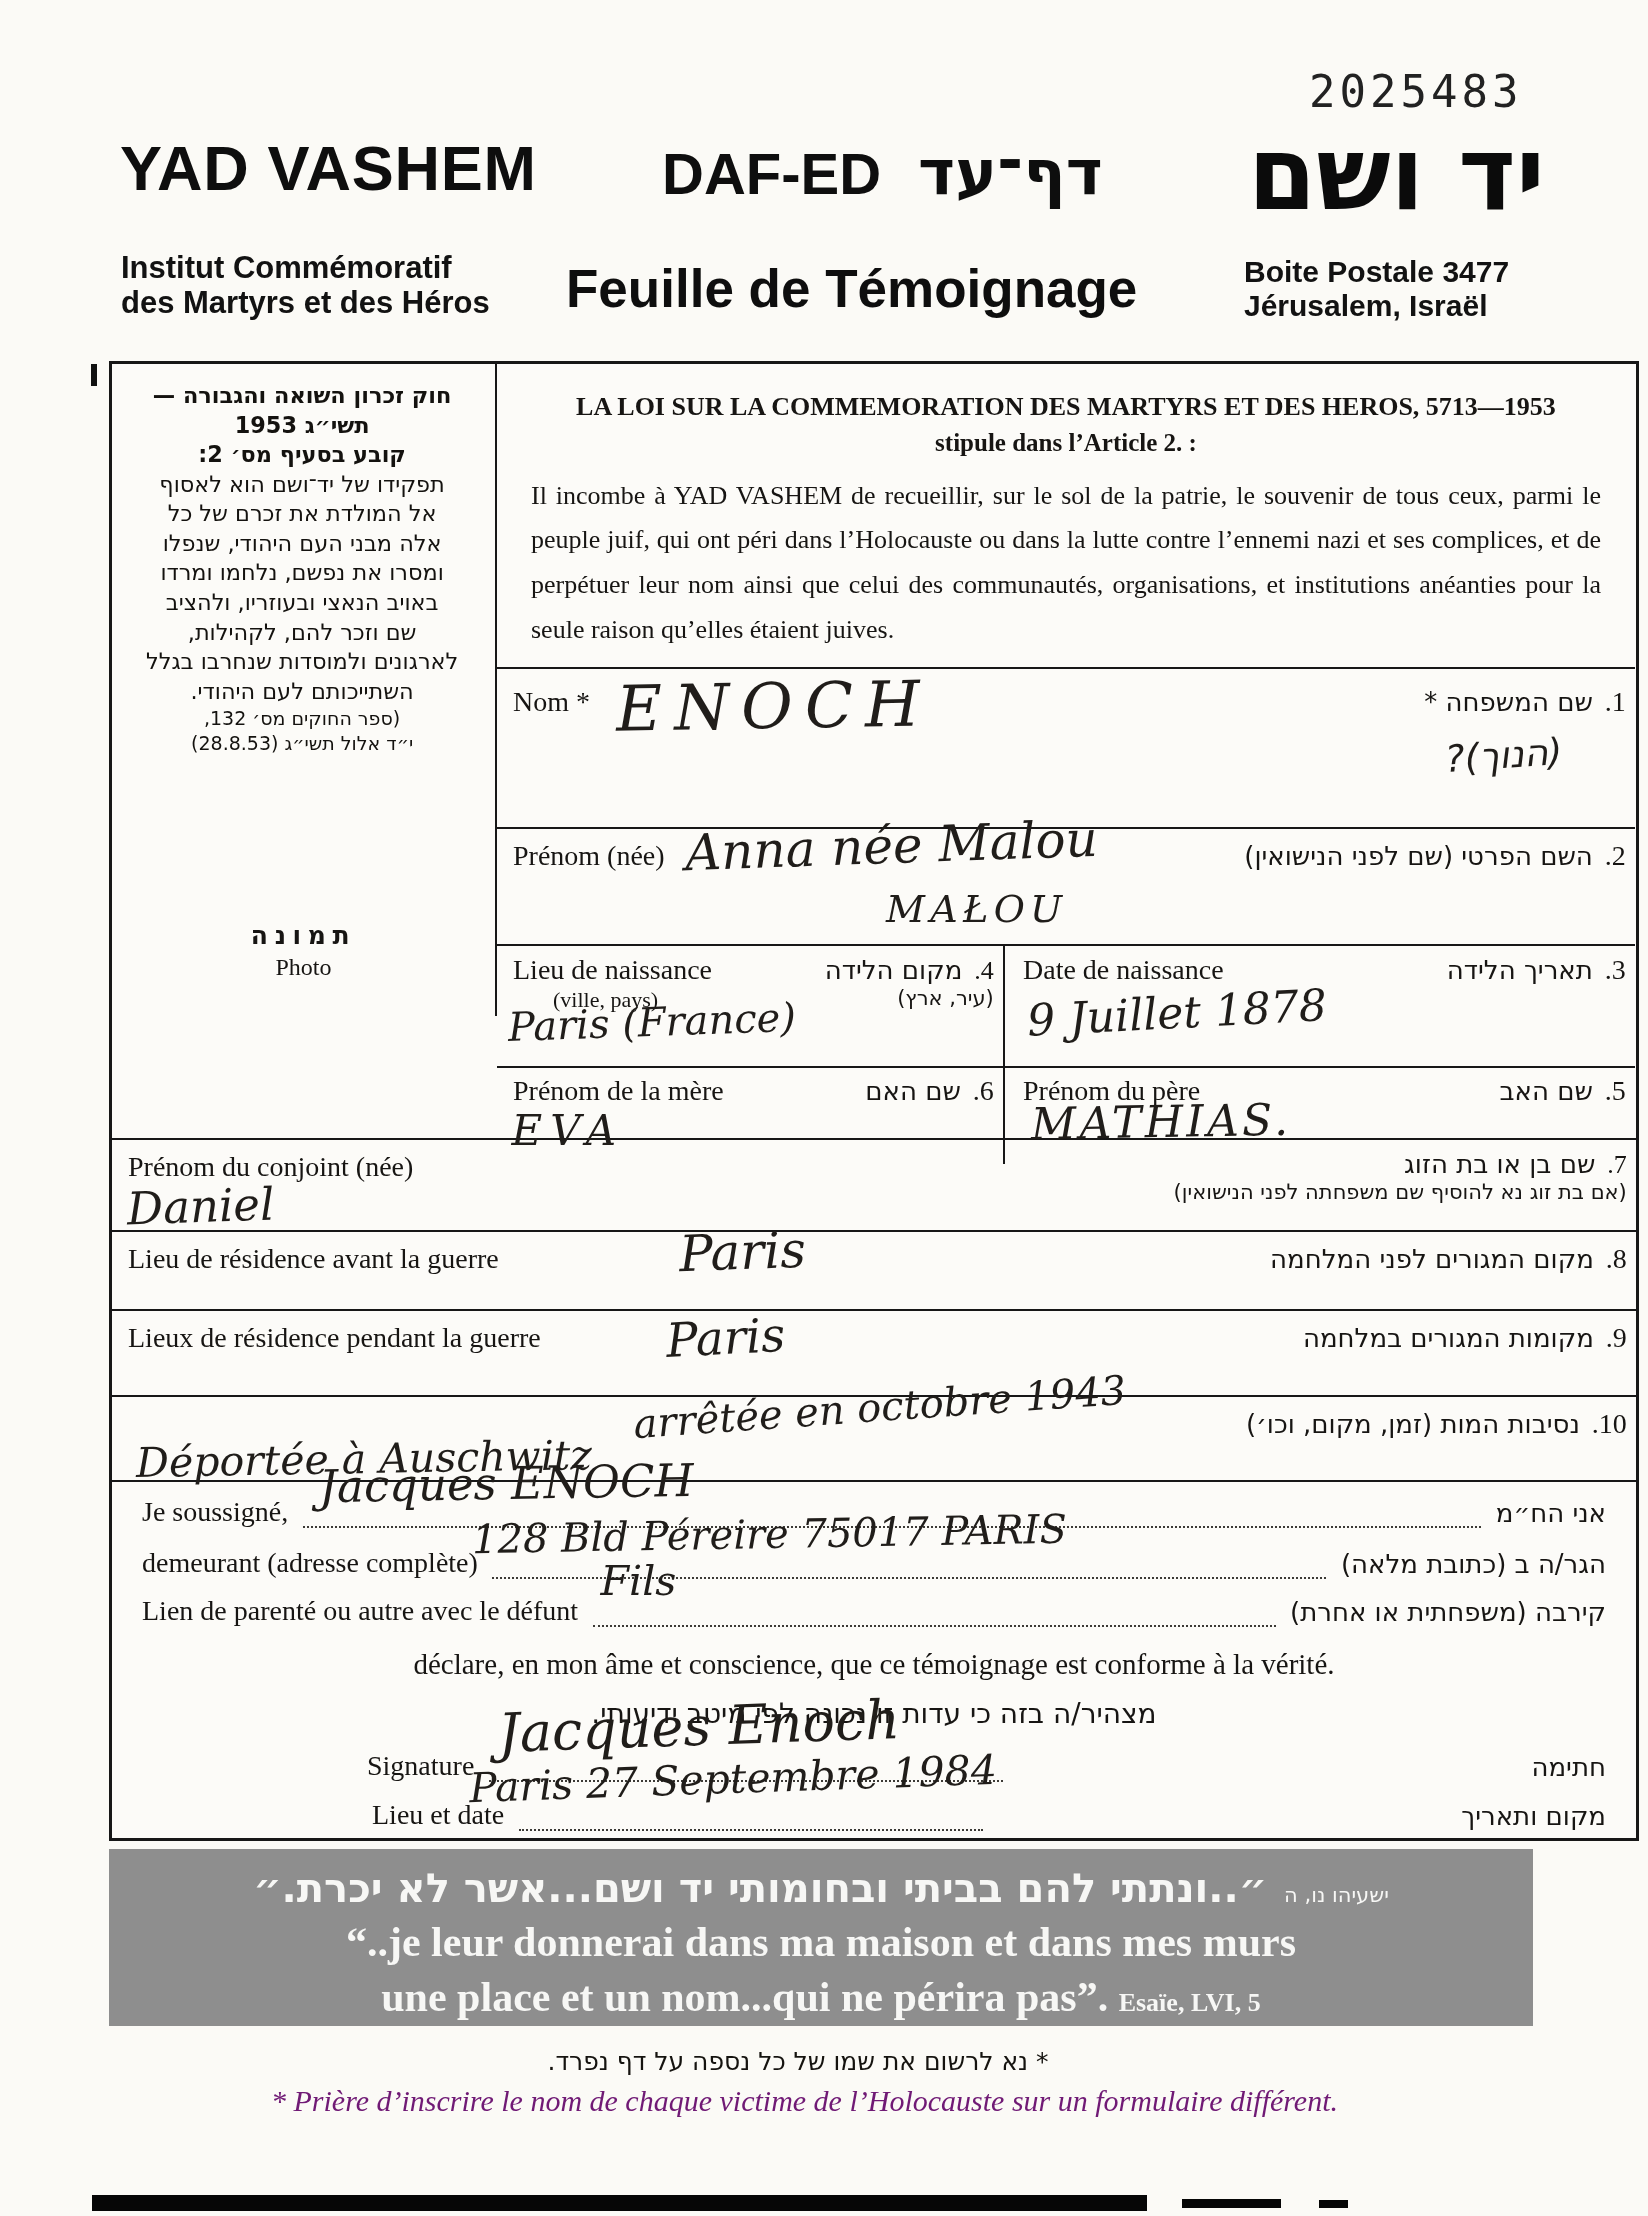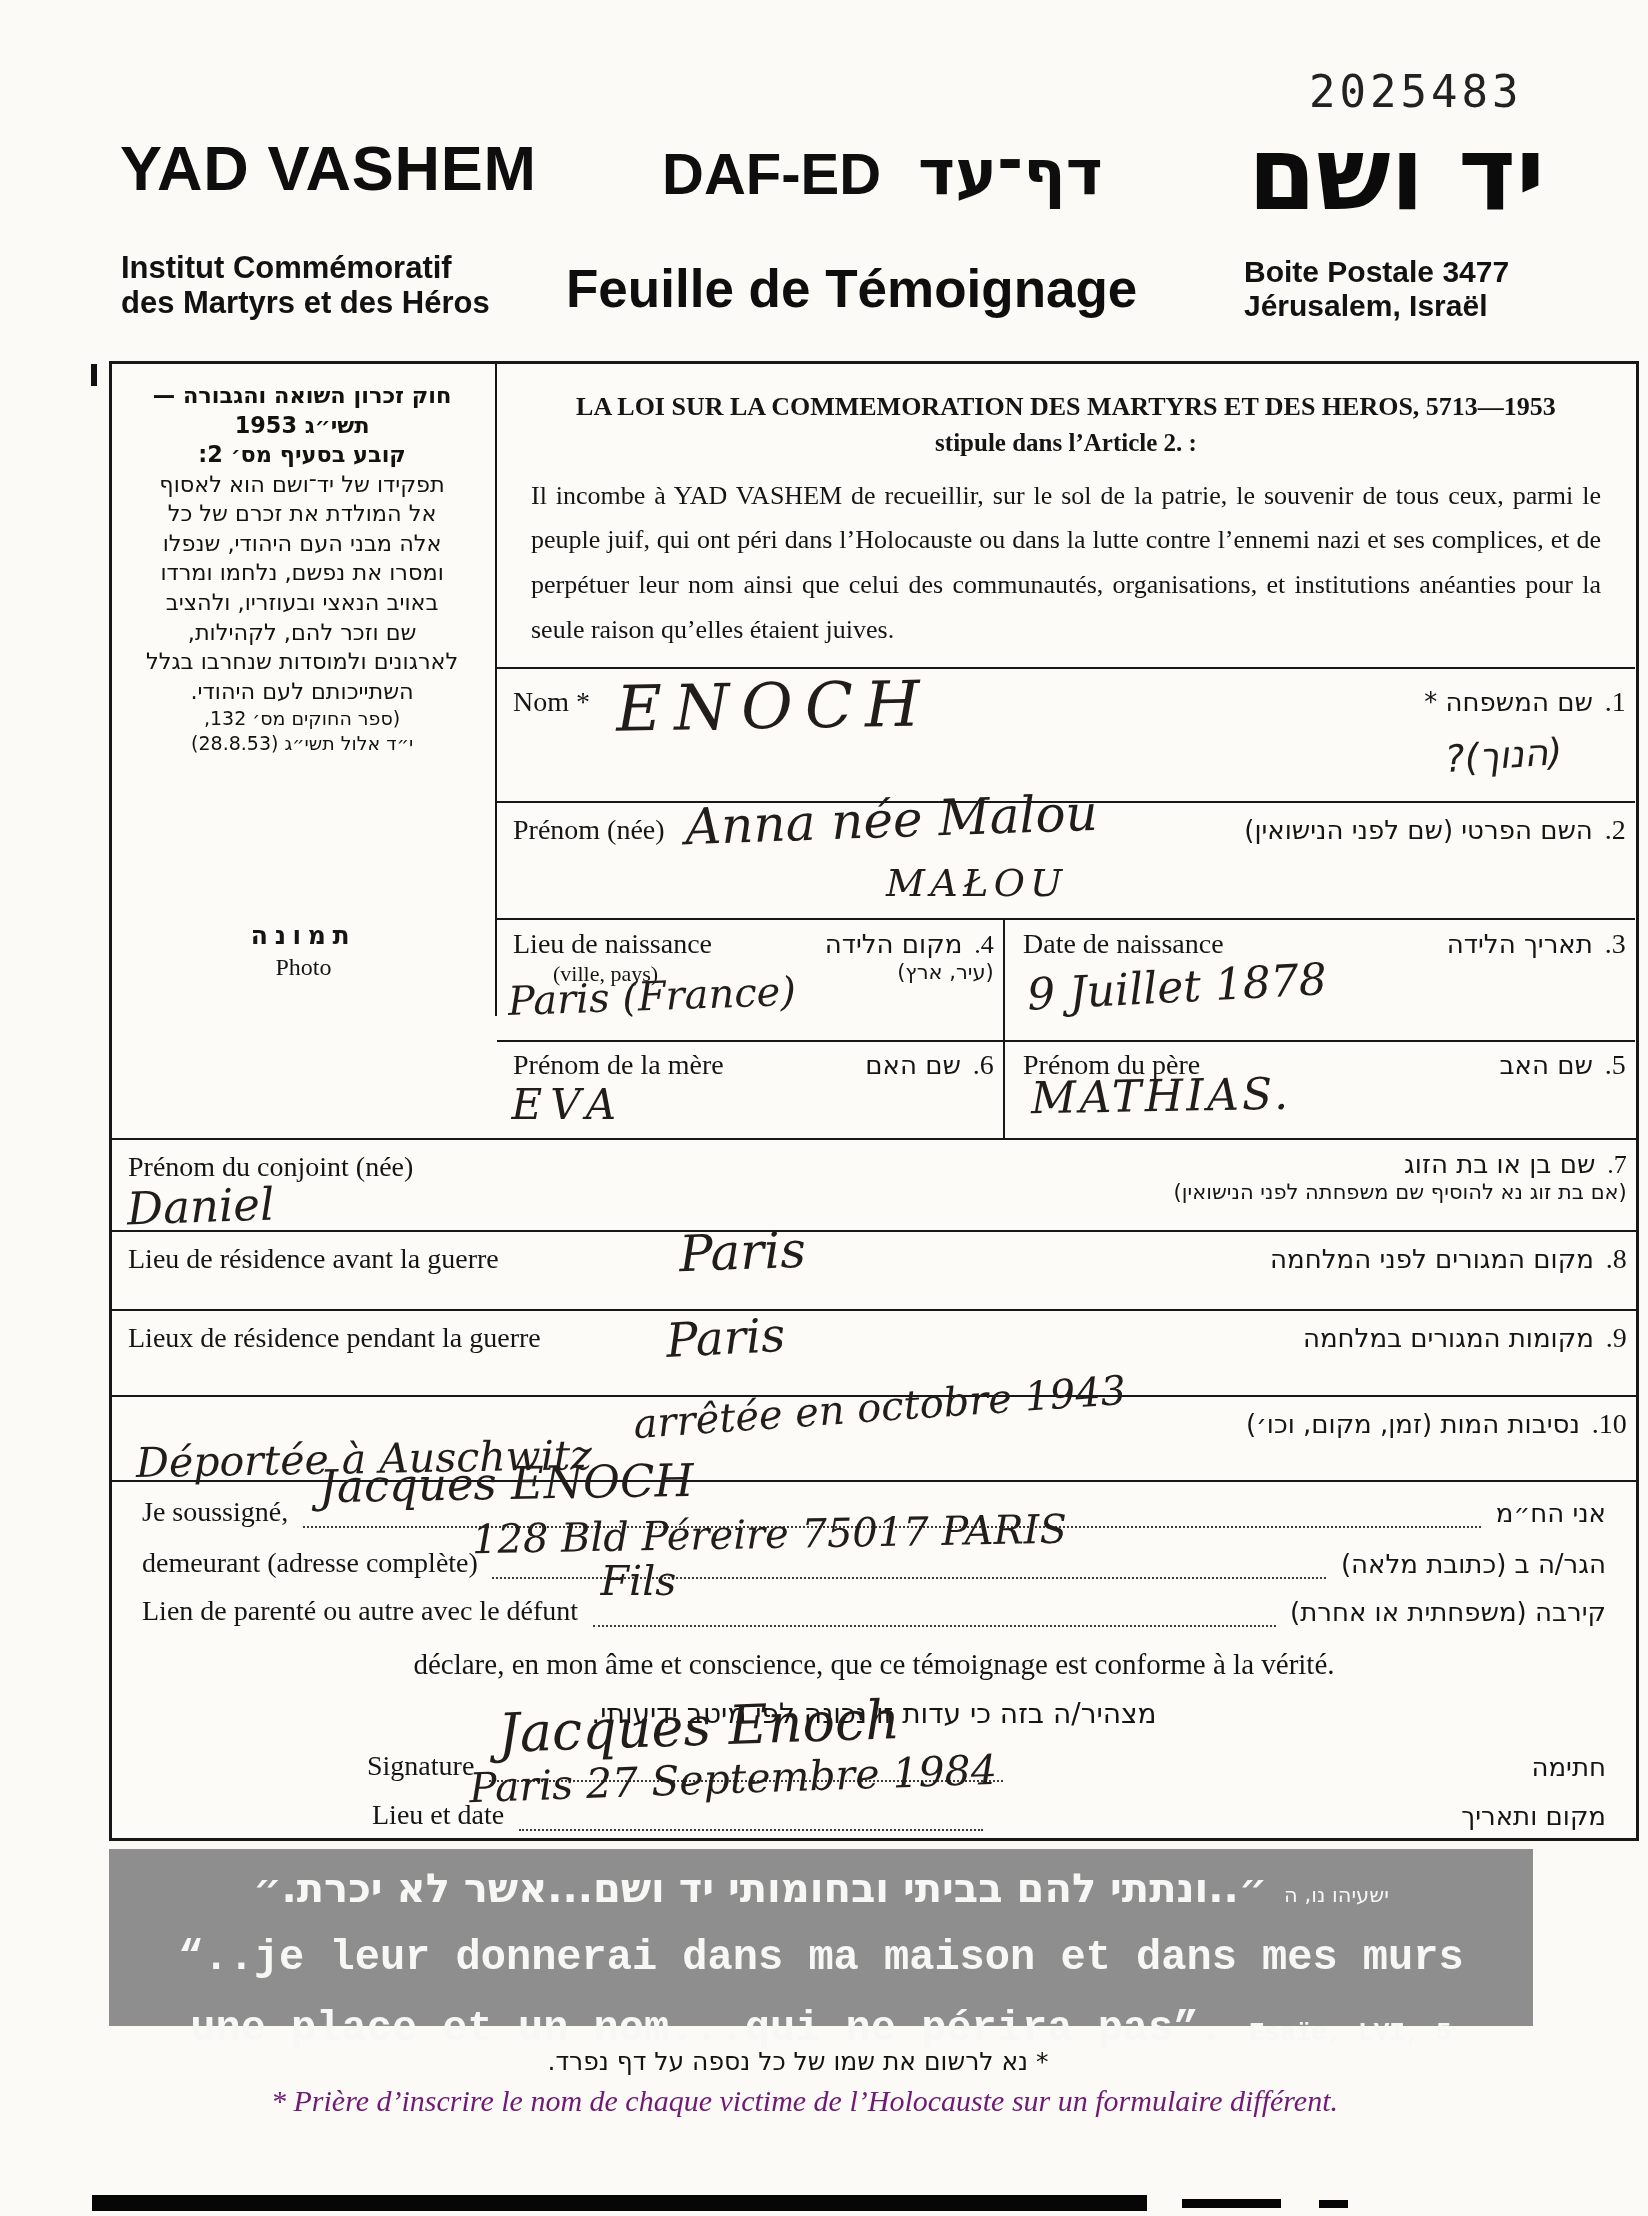--- a/index.html
+++ b/index.html
@@ -40,21 +40,21 @@
   .photo-he { font-family:"DejaVu Sans", sans-serif; font-weight:bold; font-size:25px; letter-spacing:6.6px; }
   .photo-fr { font-size:24px; margin-top:4px; }
 
   .right-col { position:absolute; left:385px; top:0; width:1138px; height:774px; }
   .r-law { height:305px; border-bottom:2.6px solid #171717; padding-top:28px; }
   .law-title { text-align:center; font-weight:bold; font-size:26px; }
   .law-sub { text-align:center; font-weight:bold; font-size:25px; margin-top:6.6px; }
   .law-body { padding:17px 34px 0 34px; font-size:26px; line-height:1.72; text-align:justify; }
 
   .row { position:relative; }
-  .r1 { height:134px; border-bottom:2.6px solid #171717;padding-left:40px; }
+  .r1 { height:160px; border-bottom:2.6px solid #171717;padding-left:40px; }
   .r2 { height:117px; border-bottom:2.6px solid #171717; }
   .r34 { height:122px; border-bottom:2.6px solid #171717; }
   .r56 { height:96px; }
   .cell { position:absolute; top:0; bottom:0; }
   .cell-l { left:0; width:508px; border-right:2.6px solid #171717; }
   .cell-r { left:510px; right:0; }
 
   .fr-label { position:absolute; left:16px; top:10.6px; font-size:28px; white-space:nowrap; }
   .fr-sub { display:block; font-size:22px; margin-top:1.3px; padding-left:40px; }
   .he-group { position:absolute; right:9.2px; top:10.6px; display:flex; direction:rtl; gap:12px;
@@ -109,21 +109,21 @@
   #hw-lien       { left:8px;  top:-36px; font-size:41px; }
   #hw-signature  { left:9.2px;  top:-53px; font-size:54px; transform:rotate(-2deg); }
   #hw-lieudate   { left:-50px; top:-42px; font-size:41px; transform:rotate(-2deg); }
 
   
   .banner { position:absolute; left:109px; top:1849px; width:1424px; height:177px; background:#8e8e8e;
             text-align:center; color:#f7f7f5; }
   .banner-he { margin-top:16px; display:flex; direction:rtl; justify-content:center; align-items:baseline;
                gap:17px; font-family:"DejaVu Sans", sans-serif; font-weight:bold; font-size:40px; }
   .banner-he .cite { font-size:21px; font-weight:normal; }
-  .banner-fr { font-family:Liberation Mono, monospace; font-weight:bold; font-size:42px; margin-top:23px; }
+  .banner-fr { font-family:Liberation Serif, serif; font-weight:bold; font-size:42px; margin-top:7px; }
   .banner-fr .cite { font-size:26px; }
 
   
   .footer-he { position:absolute; left:0; top:2047px; width:1596px; text-align:center;
                font-family:"DejaVu Sans", sans-serif; direction:rtl; font-size:25px; color:#15130f; }
   .footer-fr { position:absolute; left:0; top:2084px; width:1609px; text-align:center;
                font-style:italic; font-size:30px; color:#701a75; }
 
   
   .bar1 { position:absolute; left:92px; top:2195px; width:1055px; height:16px; background:#060606; }

